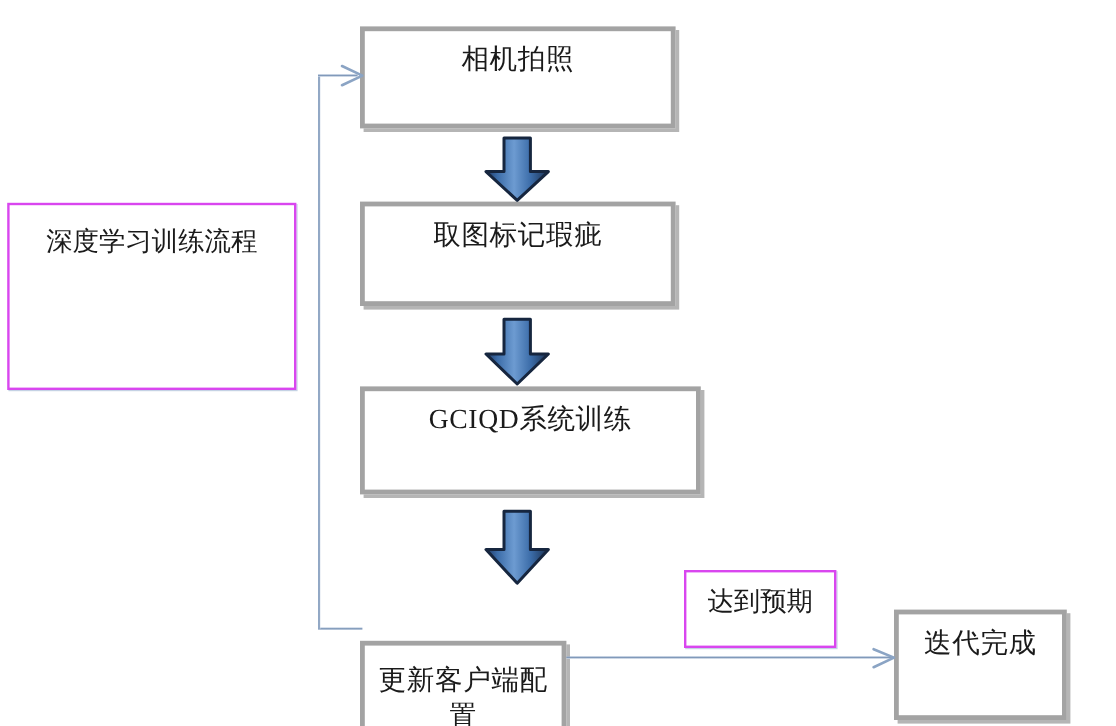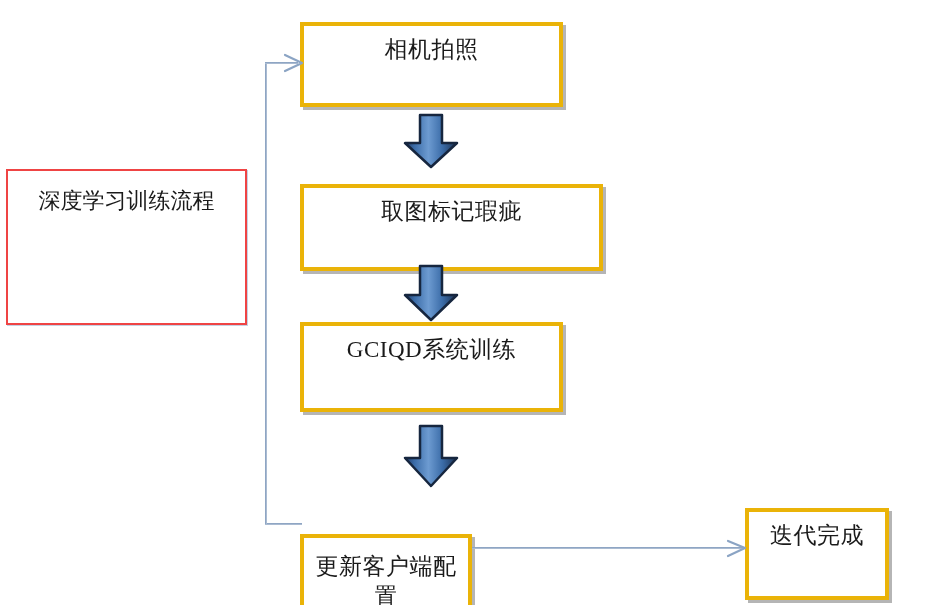--- a/index.html
+++ b/index.html
@@ -14,21 +14,21 @@
     background: #ffffff;
     overflow: hidden;
     font-family: "Liberation Serif", "DejaVu Serif", serif;
   }
 
   
   .proc-box {
     position: absolute;
     box-sizing: border-box;
     background: #ffffff;
-    border: 4px solid #eab308;
+    border: 4px solid #a3a3a3;
     box-shadow: 3px 3px 0 0 rgba(120,120,120,0.55);
   }
   .proc-box .label {
     position: absolute;
     left: 0;
     right: 0;
     text-align: center;
     color: #1a1a1a;
     font-size: 23px;
     line-height: 30px;
@@ -36,21 +36,21 @@
     white-space: pre-line;
   }
   .proc-box.top-text .label { top: 9px; }
   .proc-box.mid-text .label { top: 14px; }
 
   
   .note-box {
     position: absolute;
     box-sizing: border-box;
     background: #ffffff;
-    border: 2px solid #ef4444;
+    border: 2px solid #d946ef;
     box-shadow: 1px 1px 0 0 rgba(183,199,221,0.8);
   }
   .note-line {
     position: absolute;
     left: 0;
     right: 0;
     text-align: center;
     color: #1a1a1a;
     font-size: 22px;
     line-height: 31px;
@@ -80,37 +80,40 @@
 <div id="canvas">
 
   <div class="note-box" style="left:6px; top:169px; width:241px; height:156px;">
     <div class="note-line" style="top:14px;">深度学习训练流程</div>
   </div>
 
   <div class="proc-box top-text" style="left:300px; top:22px; width:263px; height:85px;">
     <div class="label">相机拍照</div>
   </div>
 
-  <div class="proc-box top-text" style="left:300px; top:184px; width:303px; height:87px;">
+  <div class="proc-box top-text" style="left:300px; top:168px; width:263px; height:87px;">
     <div class="label">取图标记瑕疵</div>
   </div>
 
-  <div class="proc-box top-text" style="left:300px; top:322px; width:263px; height:90px;">
+  <div class="proc-box top-text" style="left:300px; top:322px; width:284px; height:90px;">
     <div class="label">GCIQD系统训练</div>
   </div>
 
   <div class="proc-box mid-text" style="left:300px; top:490px; width:172px; height:106px;margin-top:44px;">
     <div class="label">更新客户端配置
 文件</div>
   </div>
 
   <div class="proc-box top-text" style="left:745px; top:508px; width:144px; height:92px;">
     <div class="label">迭代完成</div>
   </div>
 
+  <div class="note-box" style="left:570px; top:475px; width:127px; height:65px;">
+    <div class="note-line" style="top:8px;">达到预期</div>
+  </div>
 
   <svg class="block-arrow" style="left:400px; top:113px;" width="62" height="56" viewBox="0 0 62 56">
     <defs>
       <linearGradient id="ba1" x1="0" y1="0" x2="1" y2="0">
         <stop offset="0%" stop-color="#203864"></stop>
         <stop offset="18%" stop-color="#3b6ca8"></stop>
         <stop offset="45%" stop-color="#6d9bd1"></stop>
         <stop offset="72%" stop-color="#3b6ca8"></stop>
         <stop offset="100%" stop-color="#1b3050"></stop>
       </linearGradient>

